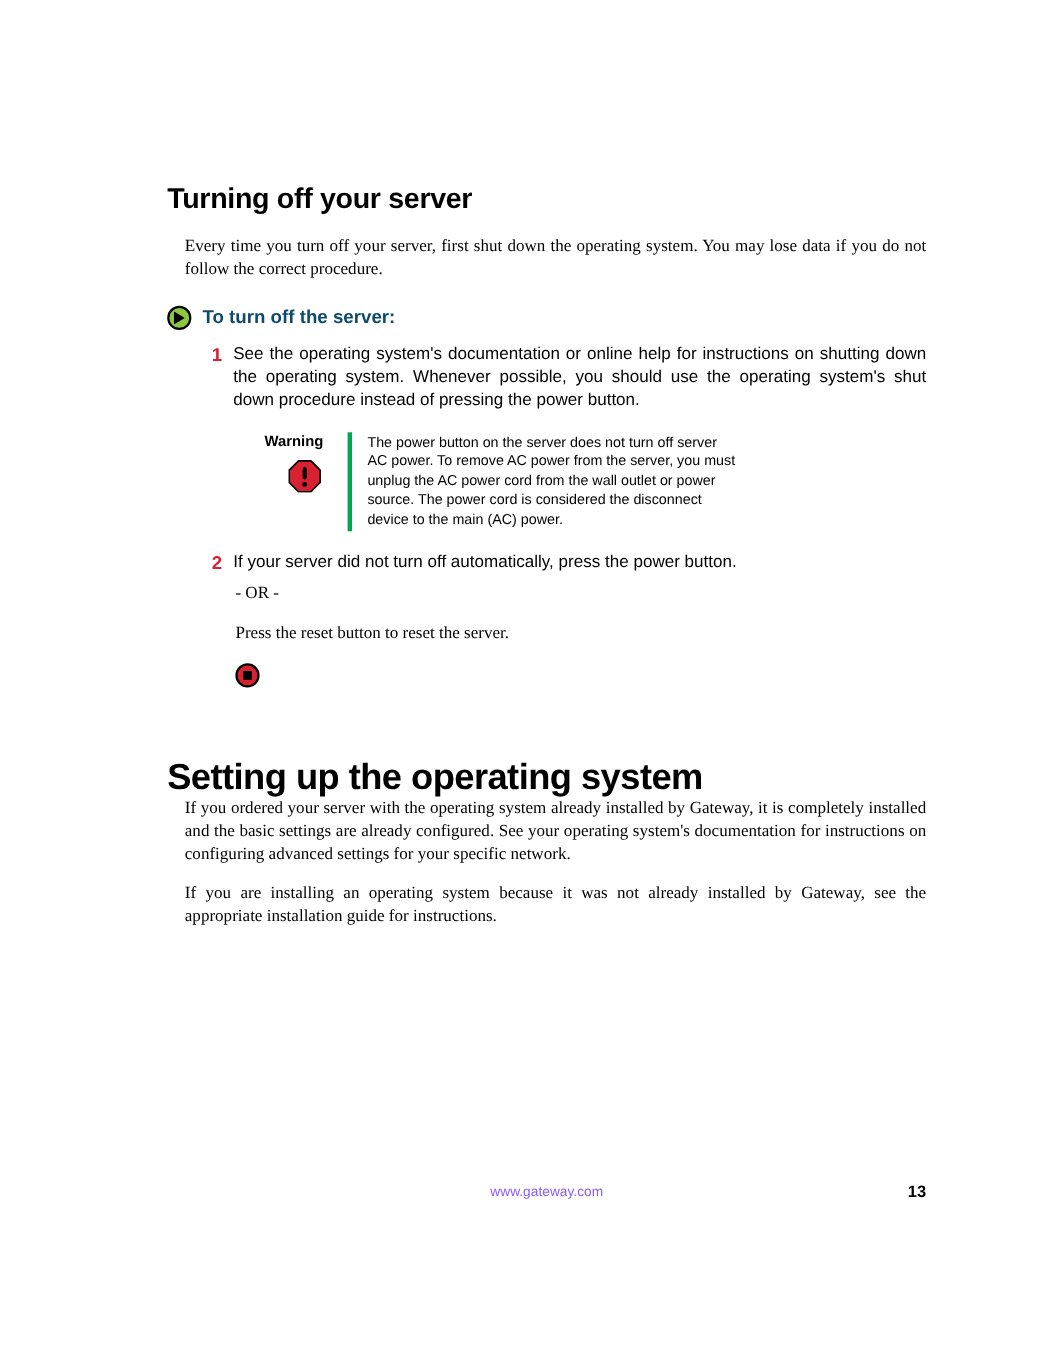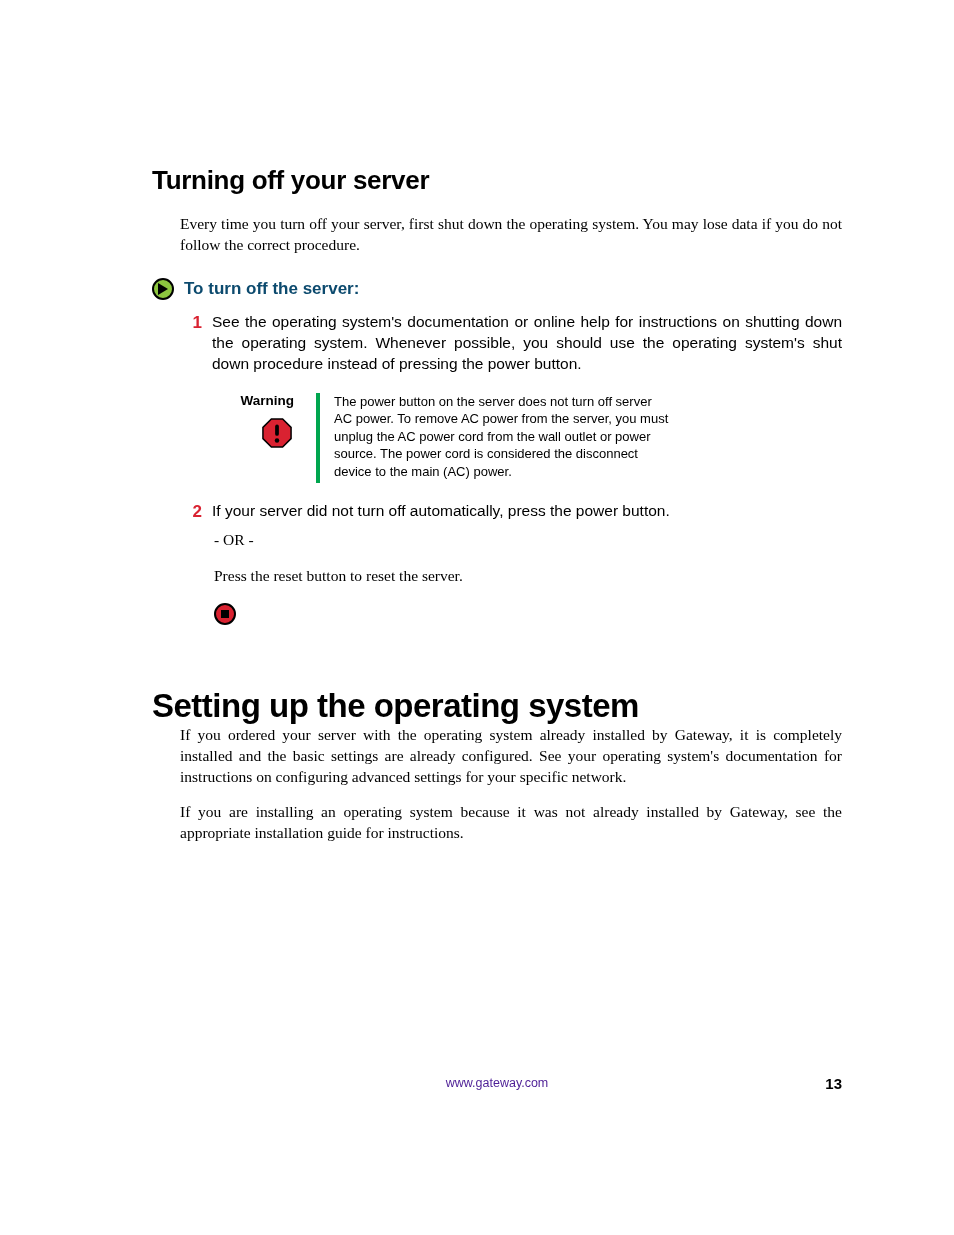--- a/index.html
+++ b/index.html
@@ -25,21 +25,21 @@
     font-family: "Myriad Pro", "Segoe UI", Arial, sans-serif;
     font-weight: 700;
     font-size: 33px;
     margin-top: 62px;
     letter-spacing: -0.5px;
   }
   .body-text {
     font-family: "ITC Stone Serif", Georgia, serif;
     font-size: 15.5px;
     line-height: 1.35;
-    margin-left: 28px;
+    margin-left: 16px;
     text-align: justify;
     margin-bottom: 14px;
   }
   .procedure-row {
     display: flex;
     align-items: center;
     gap: 10px;
     margin: 22px 0 12px 0;
   }
   .play-icon {
@@ -139,21 +139,21 @@
     bottom: 145px;
     left: 0; right: 0;
     display: flex;
     justify-content: space-between;
     align-items: center;
     padding: 0 112px 0 152px;
   }
   .footer-url {
     font-family: Arial, Helvetica, sans-serif;
     font-size: 12.5px;
-    color: #4c1d95;
+    color: #8b5cf6;
     margin: 0 auto;
   }
   .footer-page {
     font-family: Arial, Helvetica, sans-serif;
     font-weight: 700;
     font-size: 15px;
     position: absolute;
     right: 112px;
   }
 </style>

